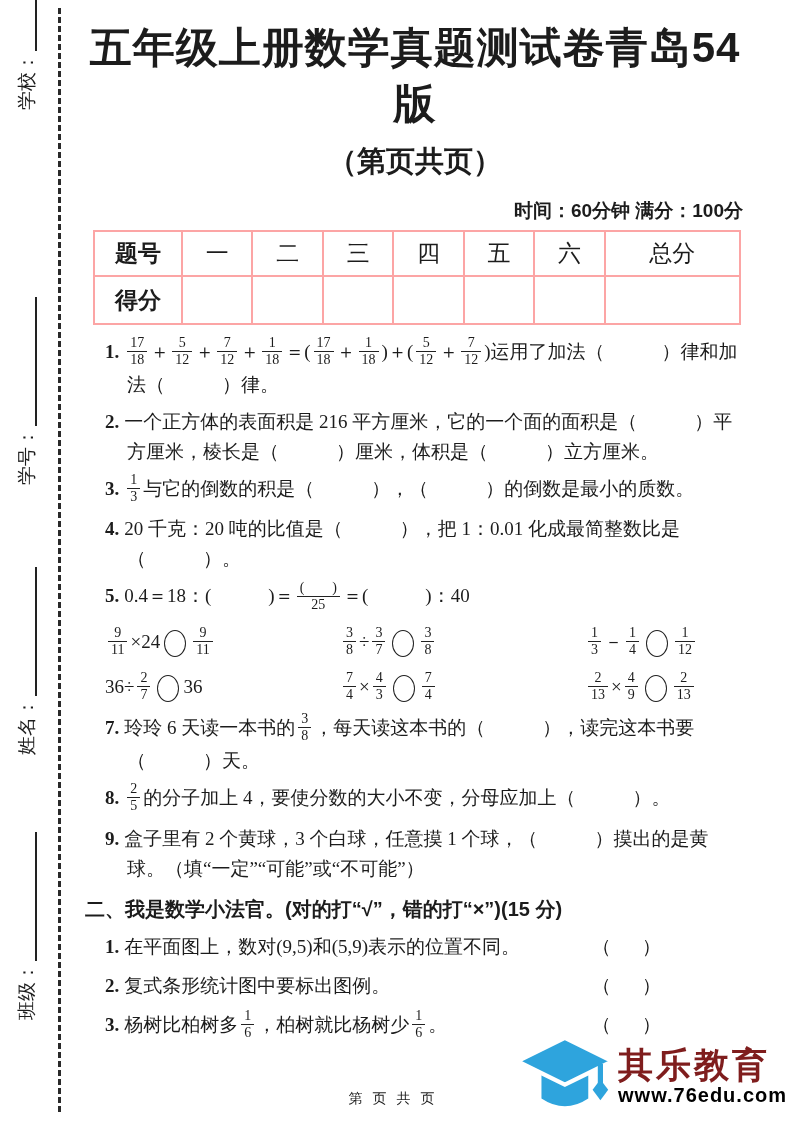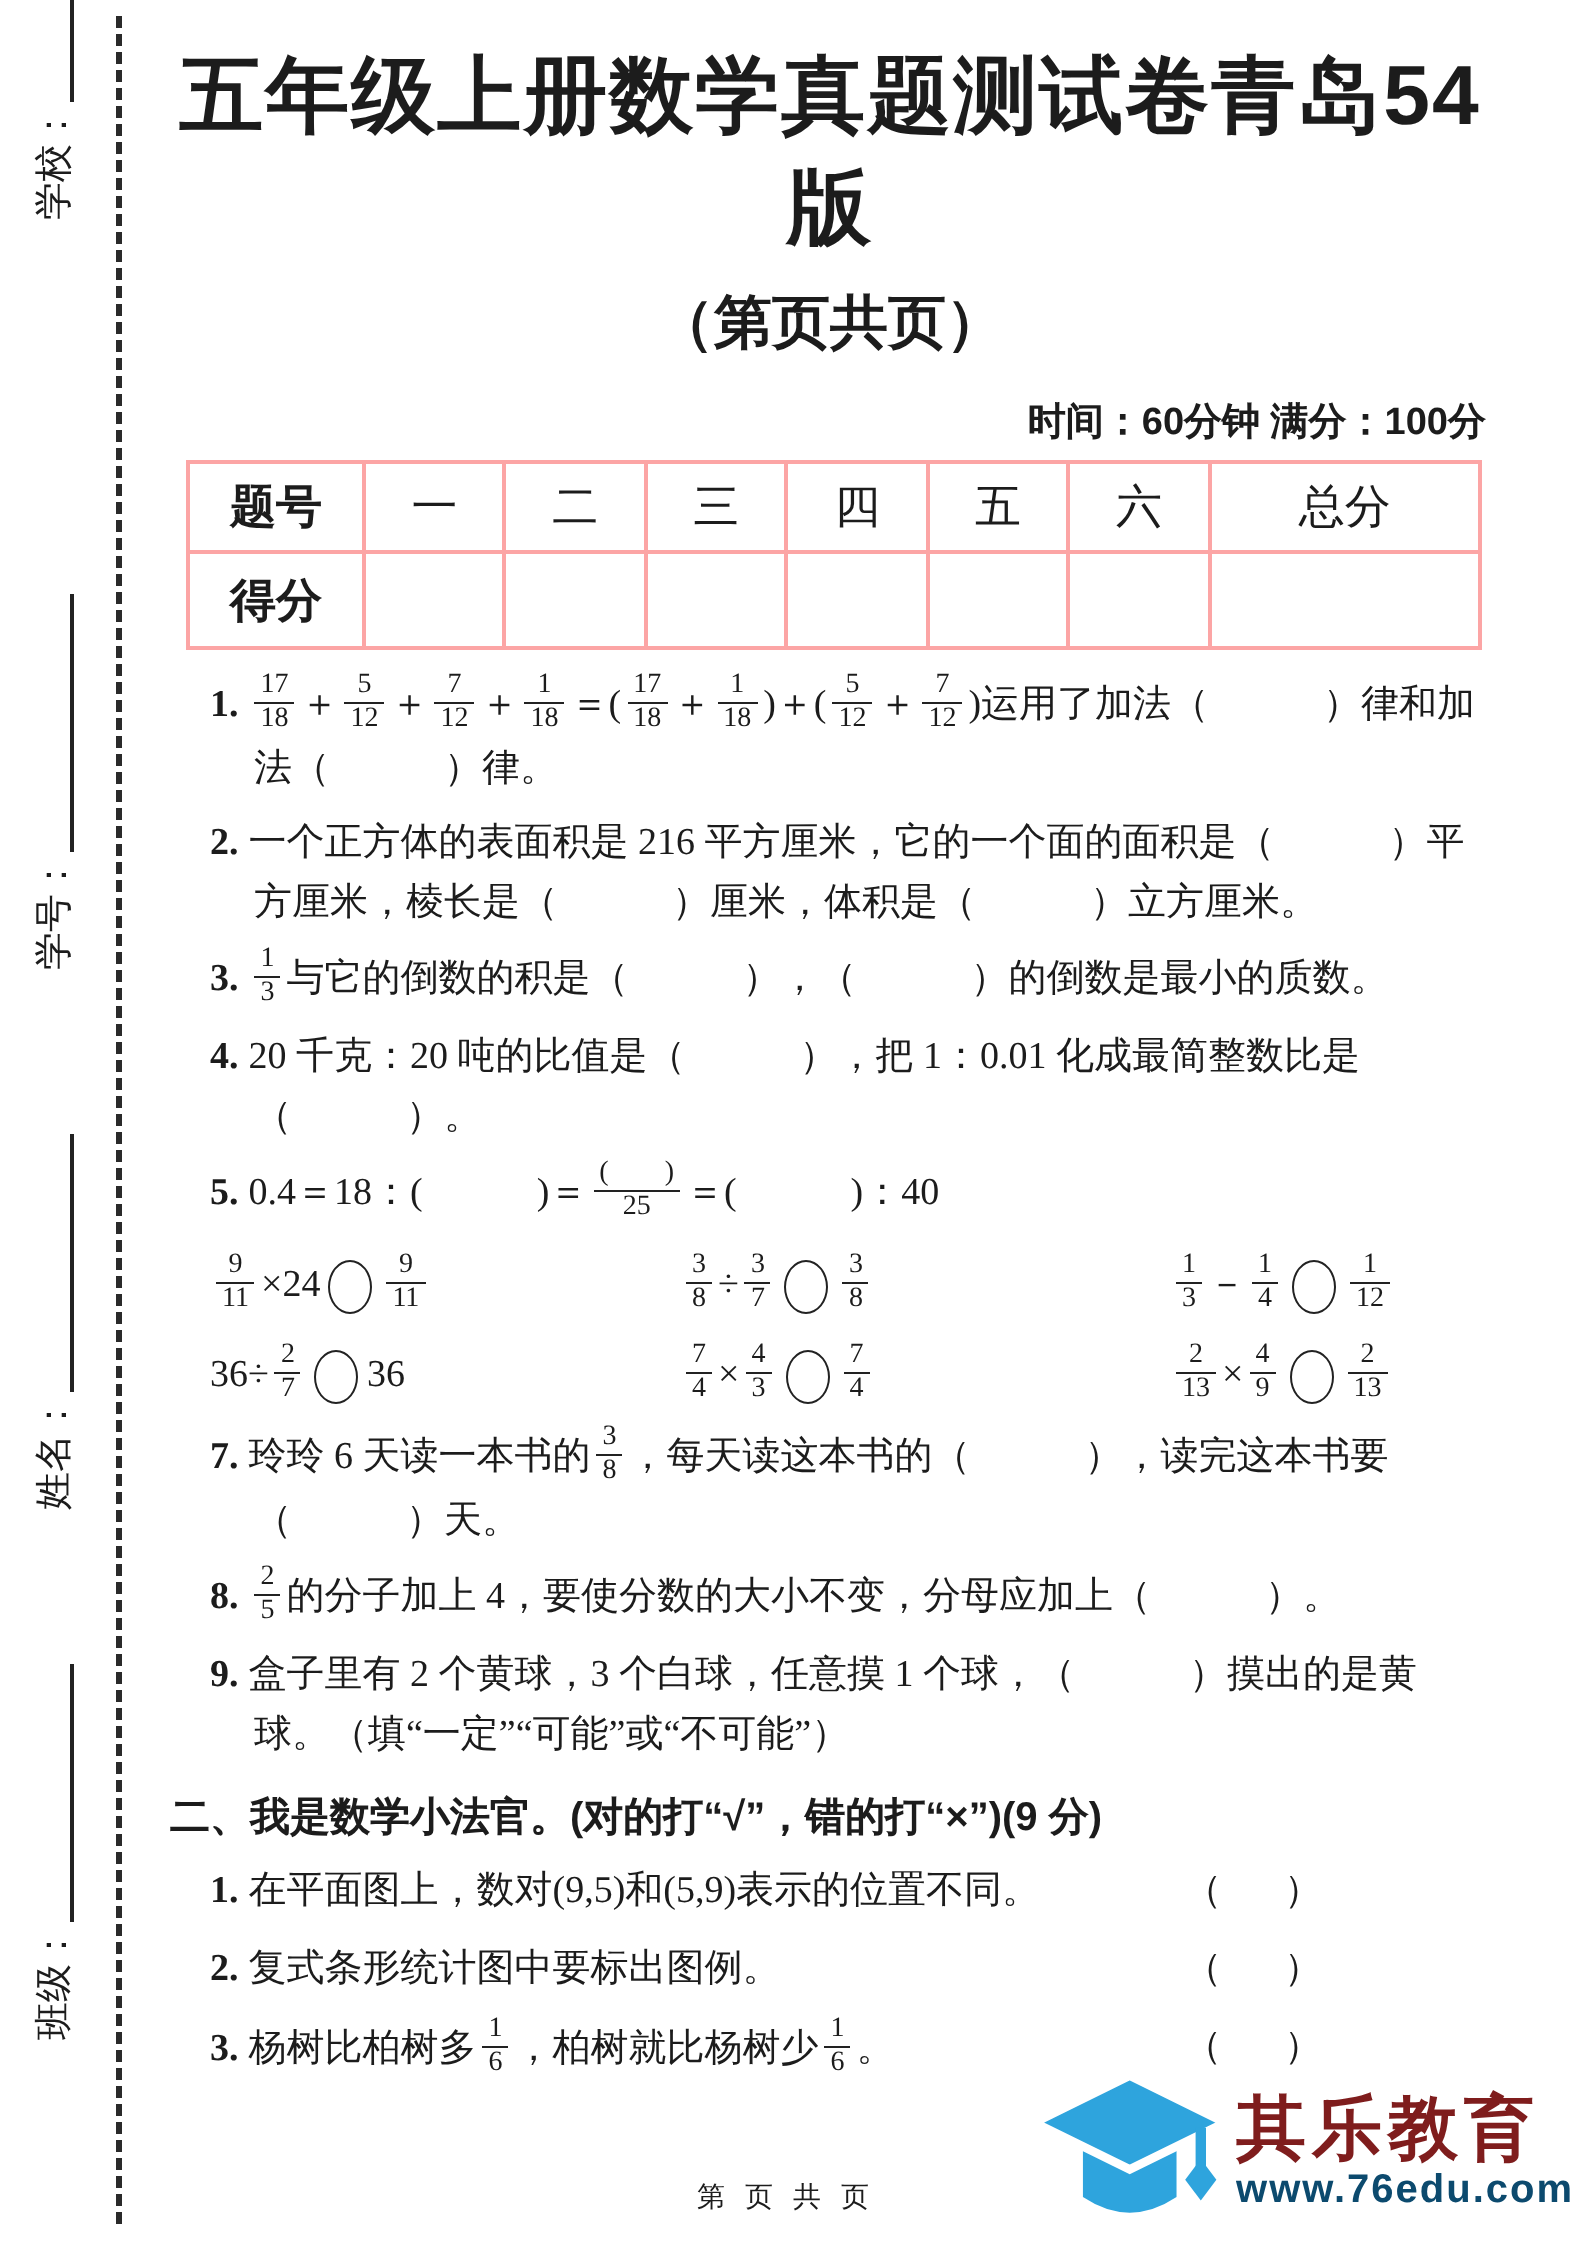--- a/index.html
+++ b/index.html
@@ -210,21 +210,21 @@
         </div>
         <div class="q"><span class="qno">7.</span>玲玲 6 天读一本书的<span class="frac">
             <span class="num">3</span>
             <span class="den">8</span>
           </span>，每天读这本书的（　　　），读完这本书要（　　　）天。</div>
         <div class="q"><span class="qno">8.</span><span class="frac">
             <span class="num">2</span>
             <span class="den">5</span>
           </span>的分子加上 4，要使分数的大小不变，分母应加上（　　　）。</div>
         <div class="q"><span class="qno">9.</span>盒子里有 2 个黄球，3 个白球，任意摸 1 个球，（　　　）摸出的是黄球。（填“一定”“可能”或“不可能”）</div>
-        <h3 class="sec-h">二、我是数学小法官。(对的打“√”，错的打“×”)(9 分)</h3>
+        <h3 class="sec-h">二、我是数学小法官。(对的打“√”，错的打“×”)(15 分)</h3>
         <div class="tf">
           <span class="tf-text"><span class="qno">1.</span>在平面图上，数对(9,5)和(5,9)表示的位置不同。</span>
           <span class="tf-ans">（　）</span>
         </div>
         <div class="tf">
           <span class="tf-text"><span class="qno">2.</span>复式条形统计图中要标出图例。</span>
           <span class="tf-ans">（　）</span>
         </div>
         <div class="tf">
           <span class="tf-text"><span class="qno">3.</span>杨树比柏树多<span class="frac">
@@ -243,17 +243,17 @@
 
   <div class="logo">
     <svg id="cap-svg" width="104" height="88" viewBox="0 0 120 100">
       <path id="cap-base" d="M34 44 L88 44 L88 76 Q61 94 34 76 Z" fill="#2ea4dd"></path>
       <polygon id="cap-board" points="61,6 116,33 61,60 6,33" stroke="#ffffff" stroke-width="5" fill="#2ea4dd"></polygon>
       <rect id="cap-tassel-line" x="99" y="36" width="6" height="24" fill="#2ea4dd"></rect>
       <polygon id="cap-tassel-knob" points="102,54 111,66 102,78 93,66" fill="#2ea4dd"></polygon>
     </svg>
     <div class="logo-text">
       <span class="logo-name" style="color: #7f1d1d;">其乐教育</span>
-      <span class="logo-site" style="color: #0c4a6e;">www.76edu.com</span>
+      <span class="logo-site" style="color: #000000;">www.76edu.com</span>
     </div>
   </div>
 
 </div>
 
 </body></html>

